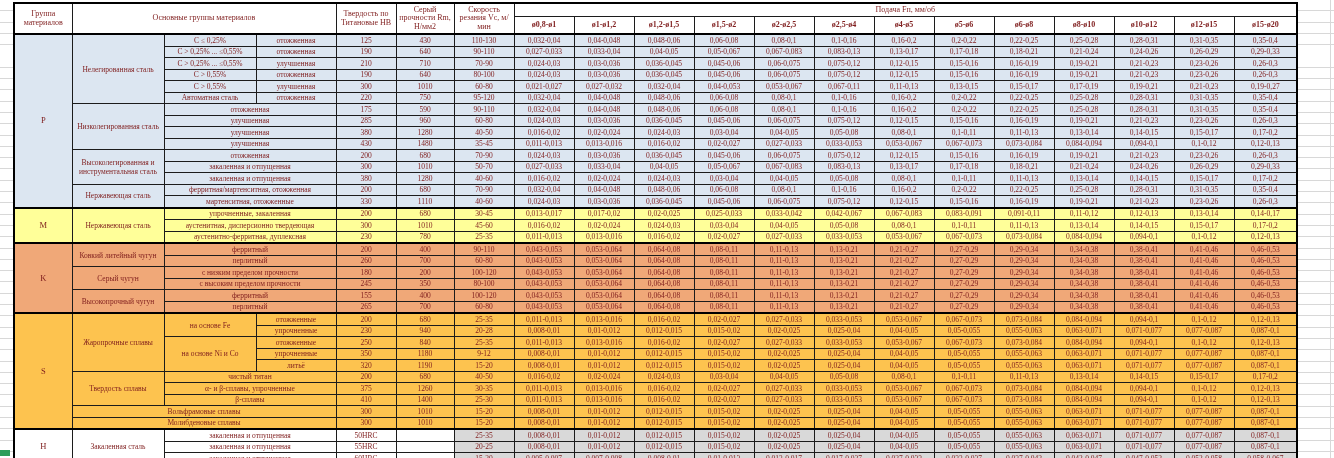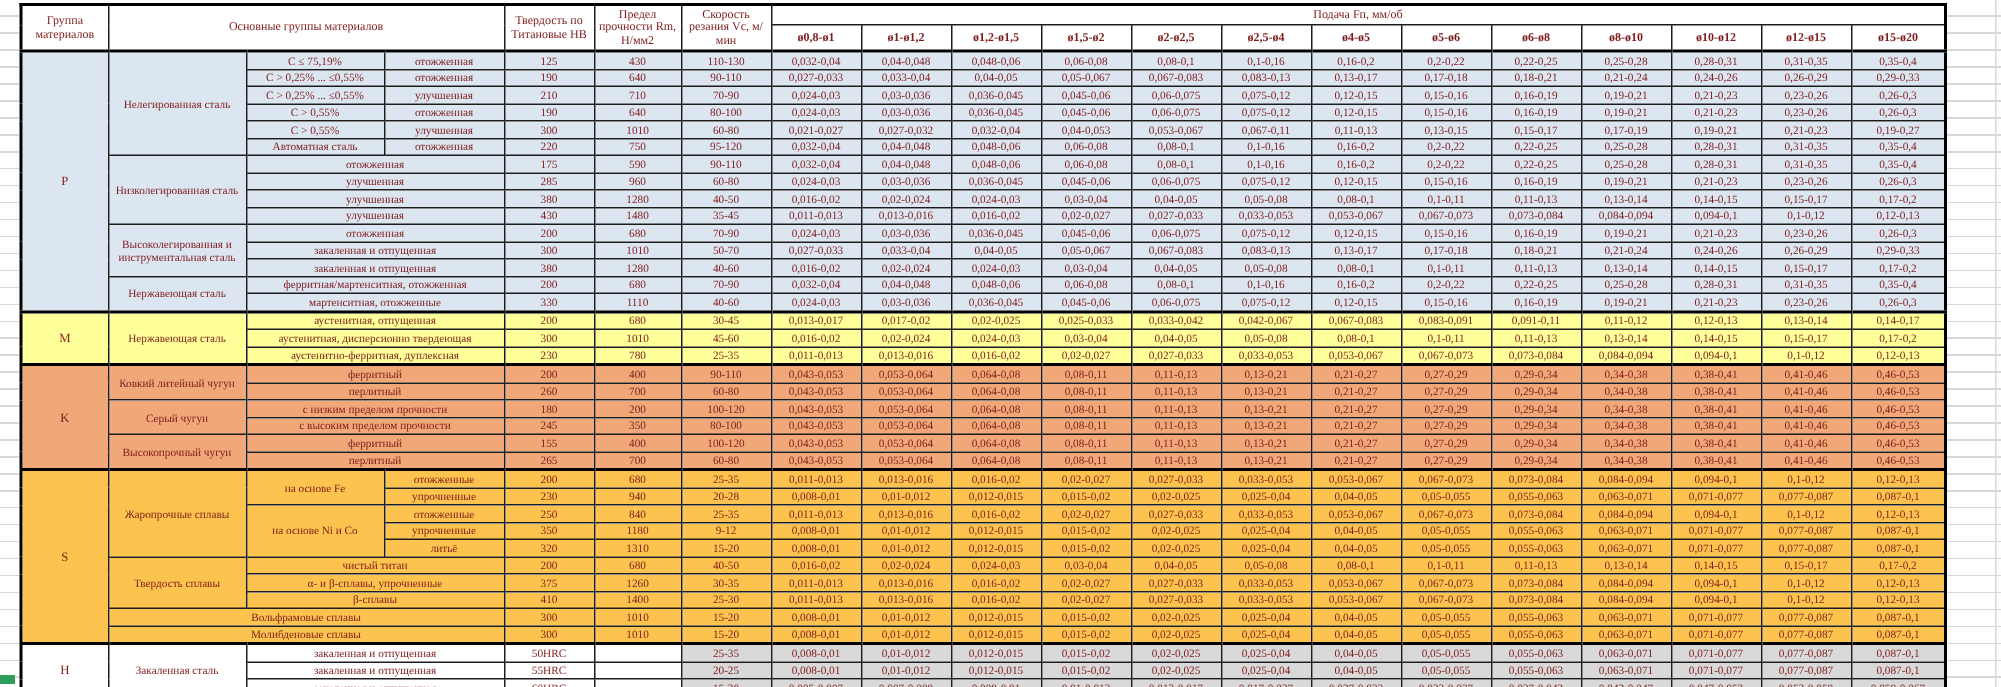--- a/index.html
+++ b/index.html
@@ -60,21 +60,21 @@
         <col style="width:60px">
         <col style="width:60px">
         <col style="width:60px">
       <col style="width:63px">
     </colgroup>
     <thead>
       <tr class="hr1">
         <th rowspan="2">Группа материалов</th>
         <th rowspan="2" colspan="3">Основные группы материалов</th>
         <th rowspan="2">Твердость по Титановые HB</th>
-        <th rowspan="2">Предел прочности Rm, Н/мм2</th>
+        <th rowspan="2">Серый прочности Rm, Н/мм2</th>
         <th rowspan="2">Скорость резания Vc, м/мин</th>
         <th colspan="13">Подача Fп, мм/об</th>
       </tr>
       <tr id="feed-subrow">
           <th class="phi">ø0,8-ø1</th>
           <th class="phi">ø1-ø1,2</th>
           <th class="phi">ø1,2-ø1,5</th>
           <th class="phi">ø1,5-ø2</th>
           <th class="phi">ø2-ø2,5</th>
           <th class="phi">ø2,5-ø4</th>
@@ -84,21 +84,21 @@
           <th class="phi">ø8-ø10</th>
           <th class="phi">ø10-ø12</th>
           <th class="phi">ø12-ø15</th>
           <th class="phi">ø15-ø20</th>
         </tr>
     </thead>
     <tbody id="table-body">
         <tr class="p gstart">
           <td rowspan="15" class="glabel">P</td>
           <td rowspan="6" class="wrap">Нелегированная сталь</td>
-          <td>C ≤ 75,19%</td>
+          <td>C ≤ 0,25%</td>
           <td>отожженная</td>
           <td>125</td>
           <td>430</td>
           <td>110-130</td>
           <td>0,032-0,04</td>
           <td>0,04-0,048</td>
           <td>0,048-0,06</td>
           <td>0,06-0,08</td>
           <td>0,08-0,1</td>
           <td>0,1-0,16</td>
@@ -380,21 +380,21 @@
           <td>0,15-0,16</td>
           <td>0,16-0,19</td>
           <td>0,19-0,21</td>
           <td>0,21-0,23</td>
           <td>0,23-0,26</td>
           <td>0,26-0,3</td>
         </tr>
         <tr class="m gstart">
           <td rowspan="3" class="glabel">M</td>
           <td rowspan="3" class="wrap">Нержавеющая сталь</td>
-          <td colspan="2">аустенитная, отпущенная</td>
+          <td colspan="2">упрочненные, закаленная</td>
           <td>200</td>
           <td>680</td>
           <td>30-45</td>
           <td>0,013-0,017</td>
           <td>0,017-0,02</td>
           <td>0,02-0,025</td>
           <td>0,025-0,033</td>
           <td>0,033-0,042</td>
           <td>0,042-0,067</td>
           <td>0,067-0,083</td>
@@ -637,21 +637,21 @@
           <td>0,05-0,055</td>
           <td>0,055-0,063</td>
           <td>0,063-0,071</td>
           <td>0,071-0,077</td>
           <td>0,077-0,087</td>
           <td>0,087-0,1</td>
         </tr>
         <tr class="s">
           <td>литьё</td>
           <td>320</td>
-          <td>1310</td>
+          <td>1190</td>
           <td>15-20</td>
           <td>0,008-0,01</td>
           <td>0,01-0,012</td>
           <td>0,012-0,015</td>
           <td>0,015-0,02</td>
           <td>0,02-0,025</td>
           <td>0,025-0,04</td>
           <td>0,04-0,05</td>
           <td>0,05-0,055</td>
           <td>0,055-0,063</td>

